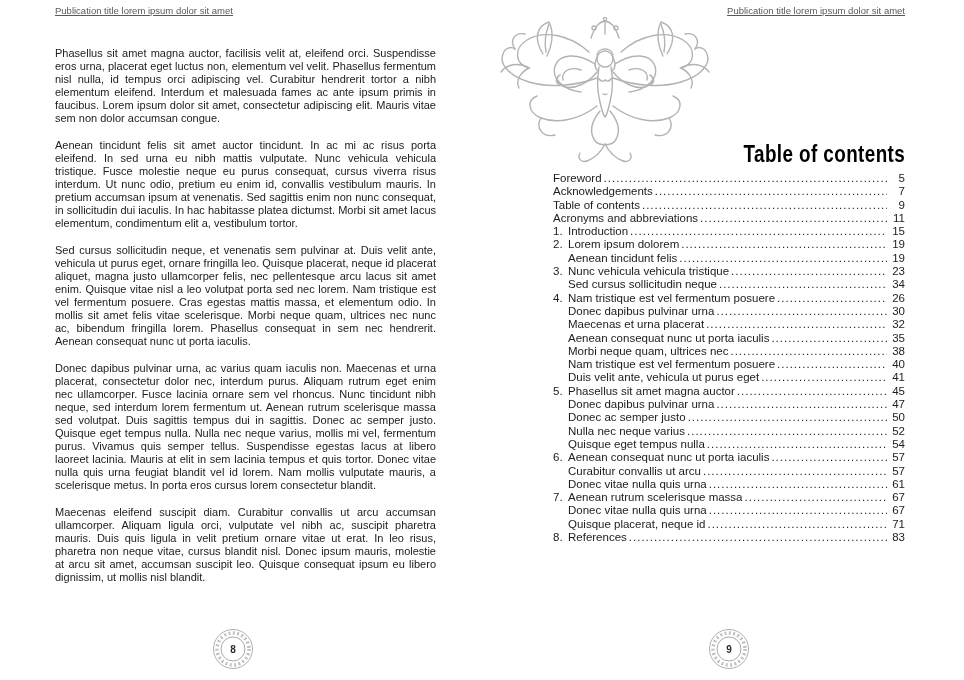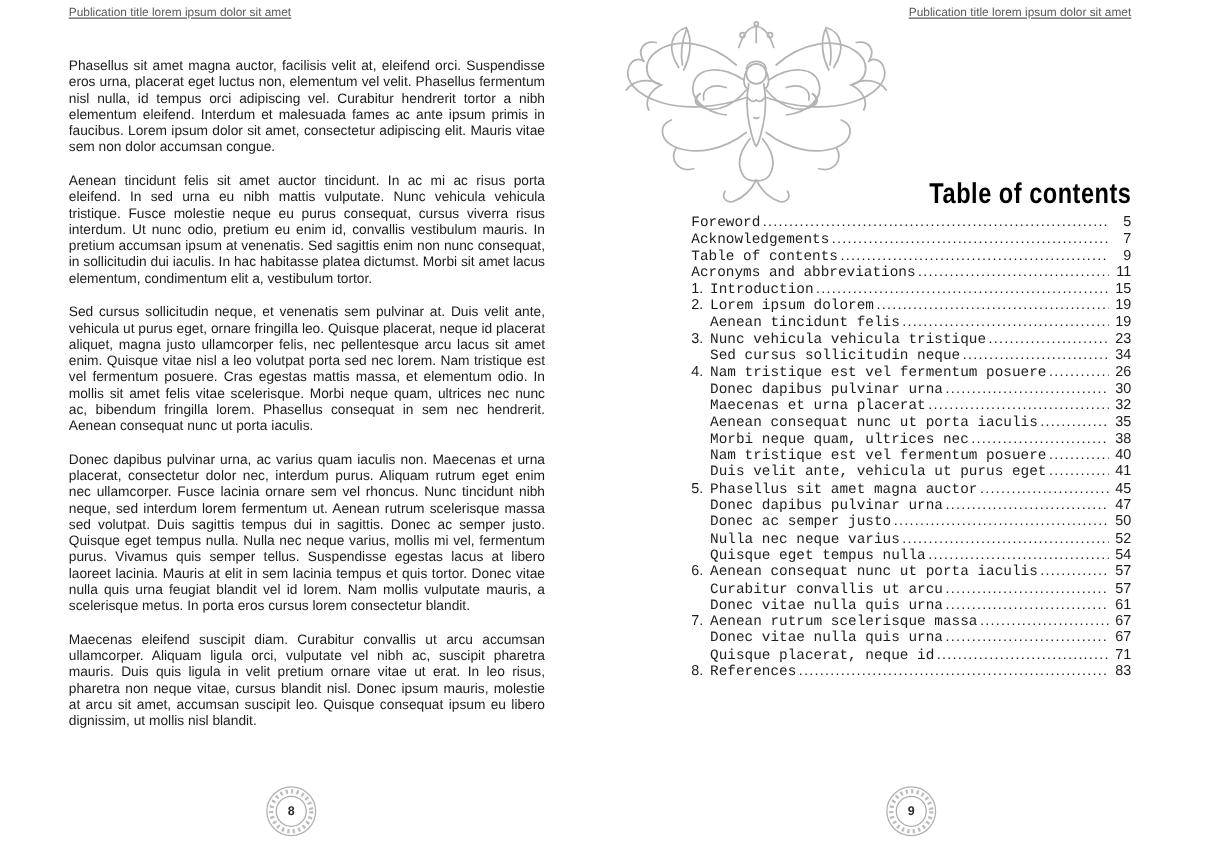--- a/index.html
+++ b/index.html
@@ -40,21 +40,21 @@
   }
 
   
   #toc {
     position: absolute; left: 553px; top: 172px; width: 352px;
     font-size: 11.5px; color: #1c1c1c;
   }
   .toc-row { display: flex; align-items: baseline; height: 13.3px; line-height: 13.3px; }
   .toc-row.sub  { padding-left: 15px; }
   .toc-num   { flex: none; width: 15px; }
-  .toc-label { flex: none; white-space: nowrap; padding-right: 2px; font-family: Liberation Mono, monospace; }
+  .toc-label { flex: none; white-space: nowrap; padding-right: 2px; }
   .toc-dots  { flex: 1 1 auto; overflow: hidden; white-space: nowrap; min-width: 8px; }
   .toc-dots::after {
     content: "..................................................................................................................................";
     letter-spacing: 1px; color: #1c1c1c;
   }
   .toc-page  { flex: none; min-width: 15px; padding-left: 3px; text-align: right; }
 
   
   .medallion { position: absolute; width: 46px; height: 46px; top: 626px; }
   #medallion-left  { left: 210px; }

